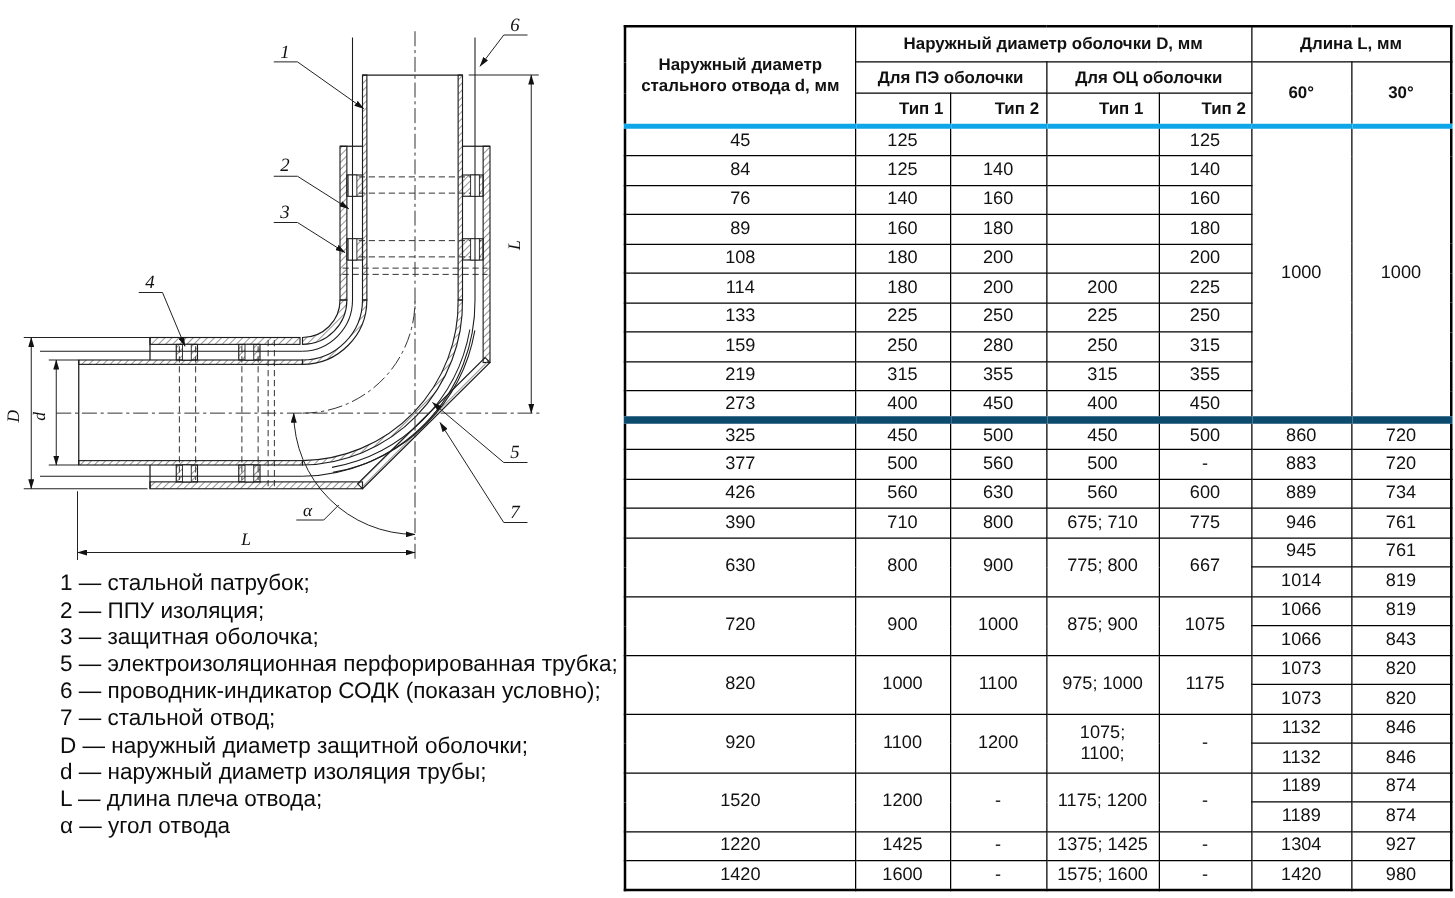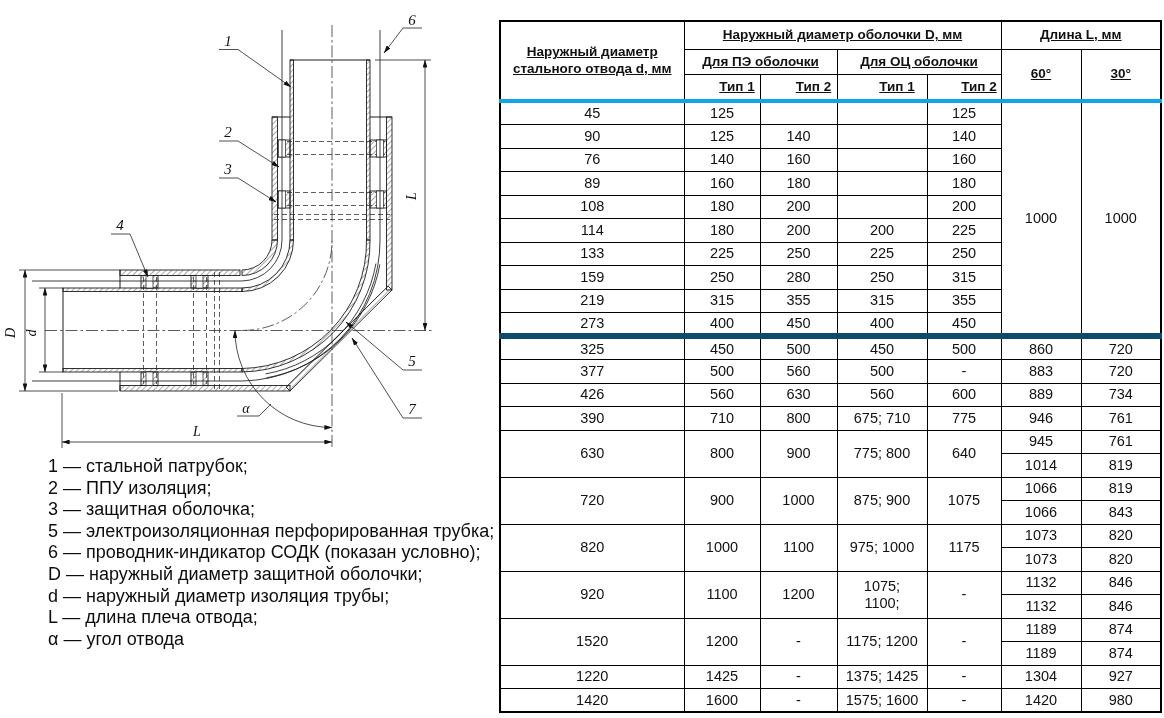--- a/index.html
+++ b/index.html
@@ -18,21 +18,21 @@
   .dlbl{font-family:"Liberation Serif",serif;font-style:italic;font-size:14px;fill:#111;}
   
   #legend{position:absolute;left:48px;top:456px;font-size:18px;line-height:21.6px;
           color:#0d0d0d;white-space:nowrap;}
   
   #spec-table{position:absolute;left:499px;top:20px;border-collapse:collapse;table-layout:fixed;
               font-family:"Liberation Sans",sans-serif;}
   #spec-table{border:2px solid #000;}
   #spec-table th,#spec-table td{border:1px solid #000;text-align:center;vertical-align:middle;
               padding:0 2px;overflow:hidden;}
-  #spec-table th{font-size:13.5px;font-weight:bold;line-height:1.2;text-decoration:underline;}
+  #spec-table th{font-size:13.5px;font-weight:bold;line-height:1.2;}
   #spec-table td{font-size:14.5px;line-height:1.15;white-space:pre-line;}
   #spec-table thead tr.hr1 th{height:27px;}
   #spec-table thead tr.hr2 th{height:24px;}
   #spec-table thead tr.hr3 th{height:24px;padding-left:32px;}
   #spec-table tbody tr{height:23.5px;margin-top:34px;}
   #spec-table .hb{border-bottom:4px solid #0ea5e9;}
   #spec-table tr.thick-top td{border-top:6px solid #0c4a6e;}
 </style>
 </head>
 <body>
@@ -198,20 +198,21 @@
       <line class="dim" x1="403" y1="418" x2="352" y2="338" marker-end="url(#arr)"></line>
     </g>
   </svg>
 
   <div id="legend">
     <div>1 — стальной патрубок;</div>
     <div>2 — ППУ изоляция;</div>
     <div>3 — защитная оболочка;</div>
     <div>5 — электроизоляционная перфорированная трубка;</div>
     <div>6 — проводник-индикатор СОДК (показан условно);</div>
+    <div>7 — стальной отвод;</div>
     <div>D — наружный диаметр защитной оболочки;</div>
     <div>d — наружный диаметр изоляция трубы;</div>
     <div>L — длина плеча отвода;</div>
     <div>α — угол отвода</div>
   </div>
 
   <table id="spec-table">
     <colgroup>
       <col style="width:184px">
         <col style="width:76px">
@@ -244,21 +245,21 @@
         <tr>
           <td>45</td>
           <td>125</td>
           <td></td>
           <td></td>
           <td>125</td>
           <td rowspan="10">1000</td>
           <td rowspan="10">1000</td>
         </tr>
         <tr>
-          <td>90</td>
+          <td>84</td>
           <td>125</td>
           <td>140</td>
           <td></td>
           <td>140</td>
         </tr>
         <tr>
           <td>76</td>
           <td>140</td>
           <td>160</td>
           <td></td>
@@ -347,21 +348,21 @@
           <td>675; 710</td>
           <td>775</td>
           <td>946</td>
           <td>761</td>
         </tr>
         <tr>
           <td rowspan="2">630</td>
           <td rowspan="2">800</td>
           <td rowspan="2">900</td>
           <td rowspan="2">775; 800</td>
-          <td rowspan="2">640</td>
+          <td rowspan="2">667</td>
           <td>945</td>
           <td>761</td>
         </tr>
         <tr>
           <td>1014</td>
           <td>819</td>
         </tr>
         <tr>
           <td rowspan="2">720</td>
           <td rowspan="2">900</td>

